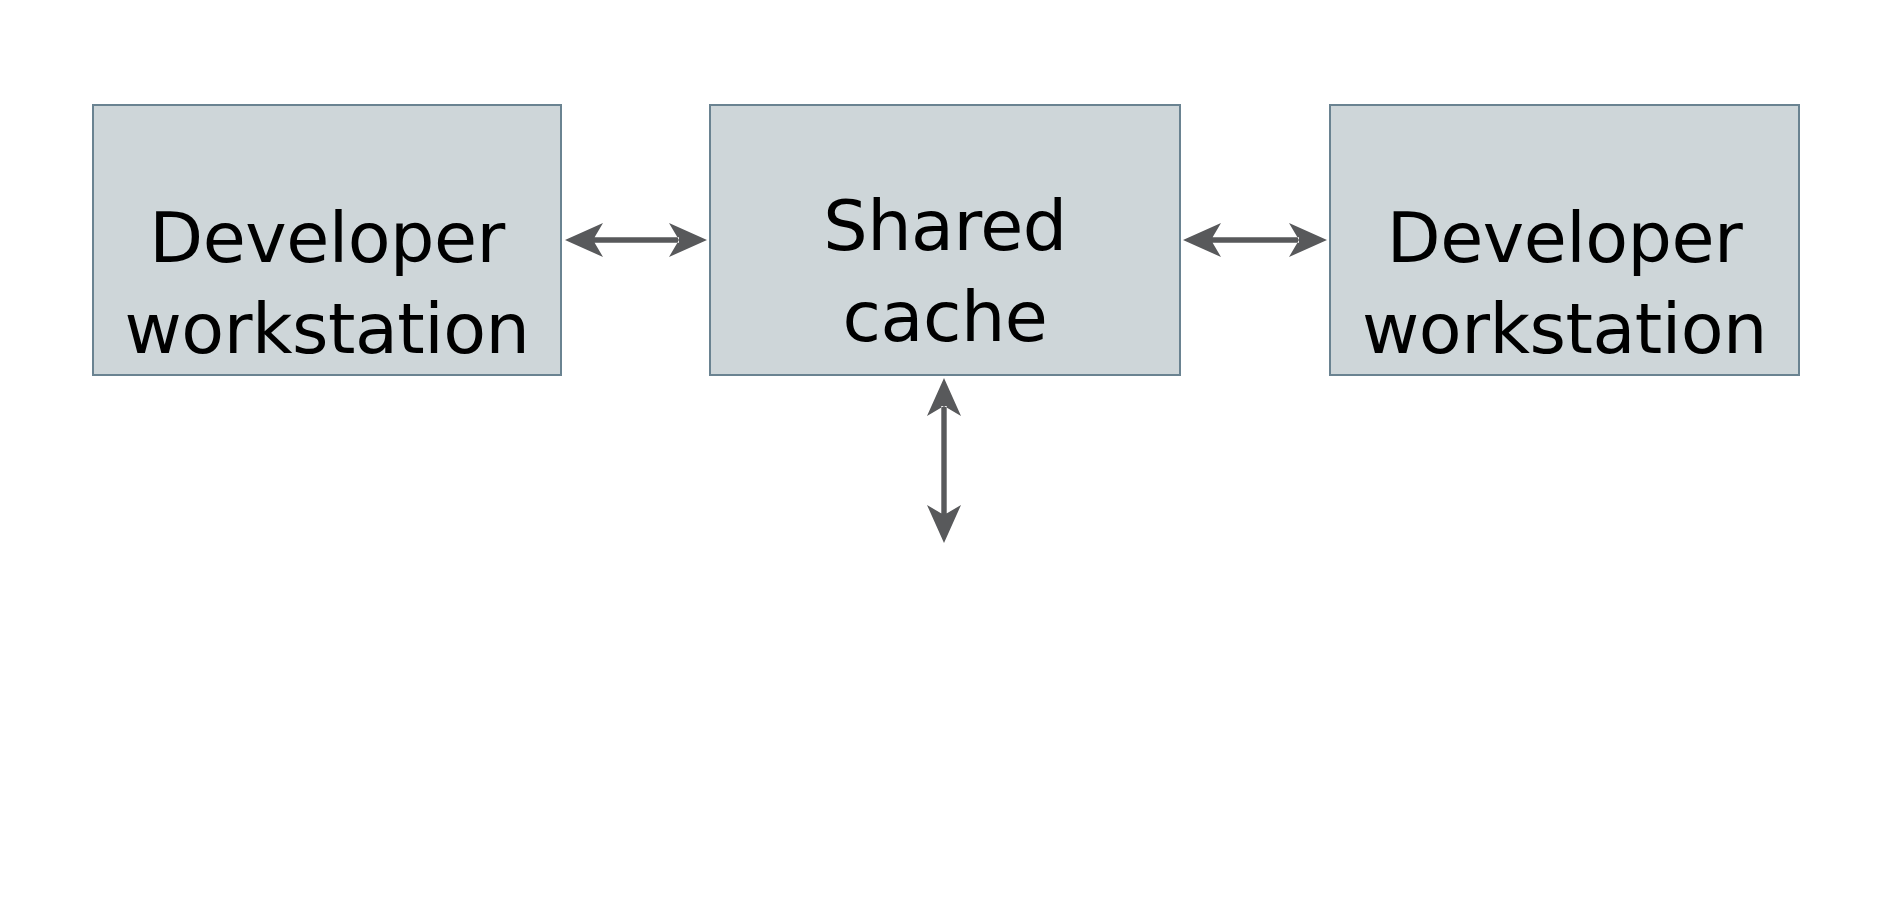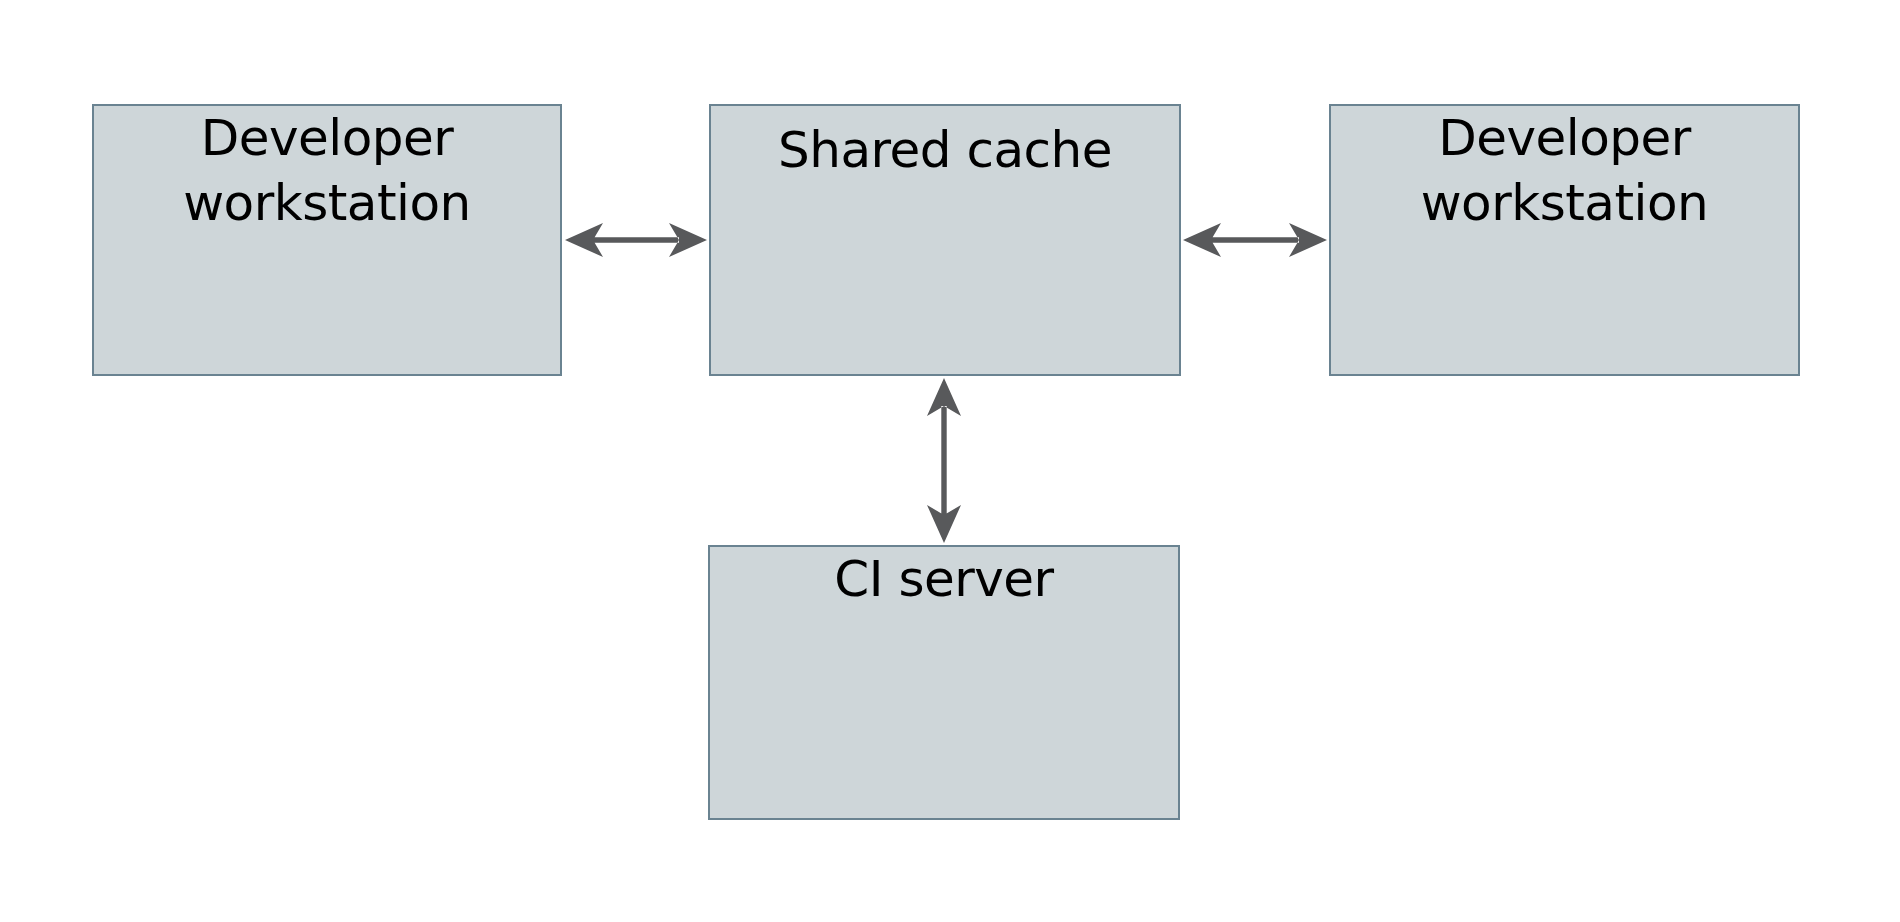--- a/index.html
+++ b/index.html
@@ -19,25 +19,25 @@
     width: 1900px;
     height: 922px;
     background: var(--background);
     overflow: hidden;
   }
   .node {
     position: absolute;
     background: var(--node-fill);
     border: 2px solid var(--node-border);
     display: flex;
-    align-items: flex-start;
+    align-items: flex-end;
     justify-content: center;
     text-align: center;
     color: var(--text-color);
-    font-size: 50px;
+    font-size: 70px;
     line-height: 1.29;
     letter-spacing: -0.5px;
   }
   .node-dev-left   { left:  92px; top: 104px; width: 470px; height: 272px; padding: 0 20px; }
   .node-cache      { left: 709px; top: 104px; width: 472px; height: 272px; padding: 12px 30px; }
   .node-dev-right  { left: 1329px; top: 104px; width: 471px; height: 272px; padding: 0 20px; }
   .node-ci         { left: 708px; top: 545px; width: 472px; height: 275px; padding: 0 20px; }
   .arrow-layer {
     position: absolute;
     left: 0; top: 0;
@@ -57,23 +57,20 @@
   </div>
 
   <div class="node node-cache">
     <span>Shared cache</span>
   </div>
 
   <div class="node node-dev-right">
     <span>Developer workstation</span>
   </div>
 
-  <div class="node node-ci">
-    <span>CI server</span>
-  </div>
 
   <svg class="arrow-layer" width="1900" height="922" viewBox="0 0 1900 922">
 
     <path d="M565,240 L603,223 L593,240 L603,257 Z
              M707,240 L669,223 L679,240 L669,257 Z
              M593,237.3 L679,237.3 L679,242.7 L593,242.7 Z"></path>
 
     <path d="M1183,240 L1221,223 L1211,240 L1221,257 Z
              M1327,240 L1289,223 L1299,240 L1289,257 Z
              M1211,237.3 L1299,237.3 L1299,242.7 L1211,242.7 Z"></path>

